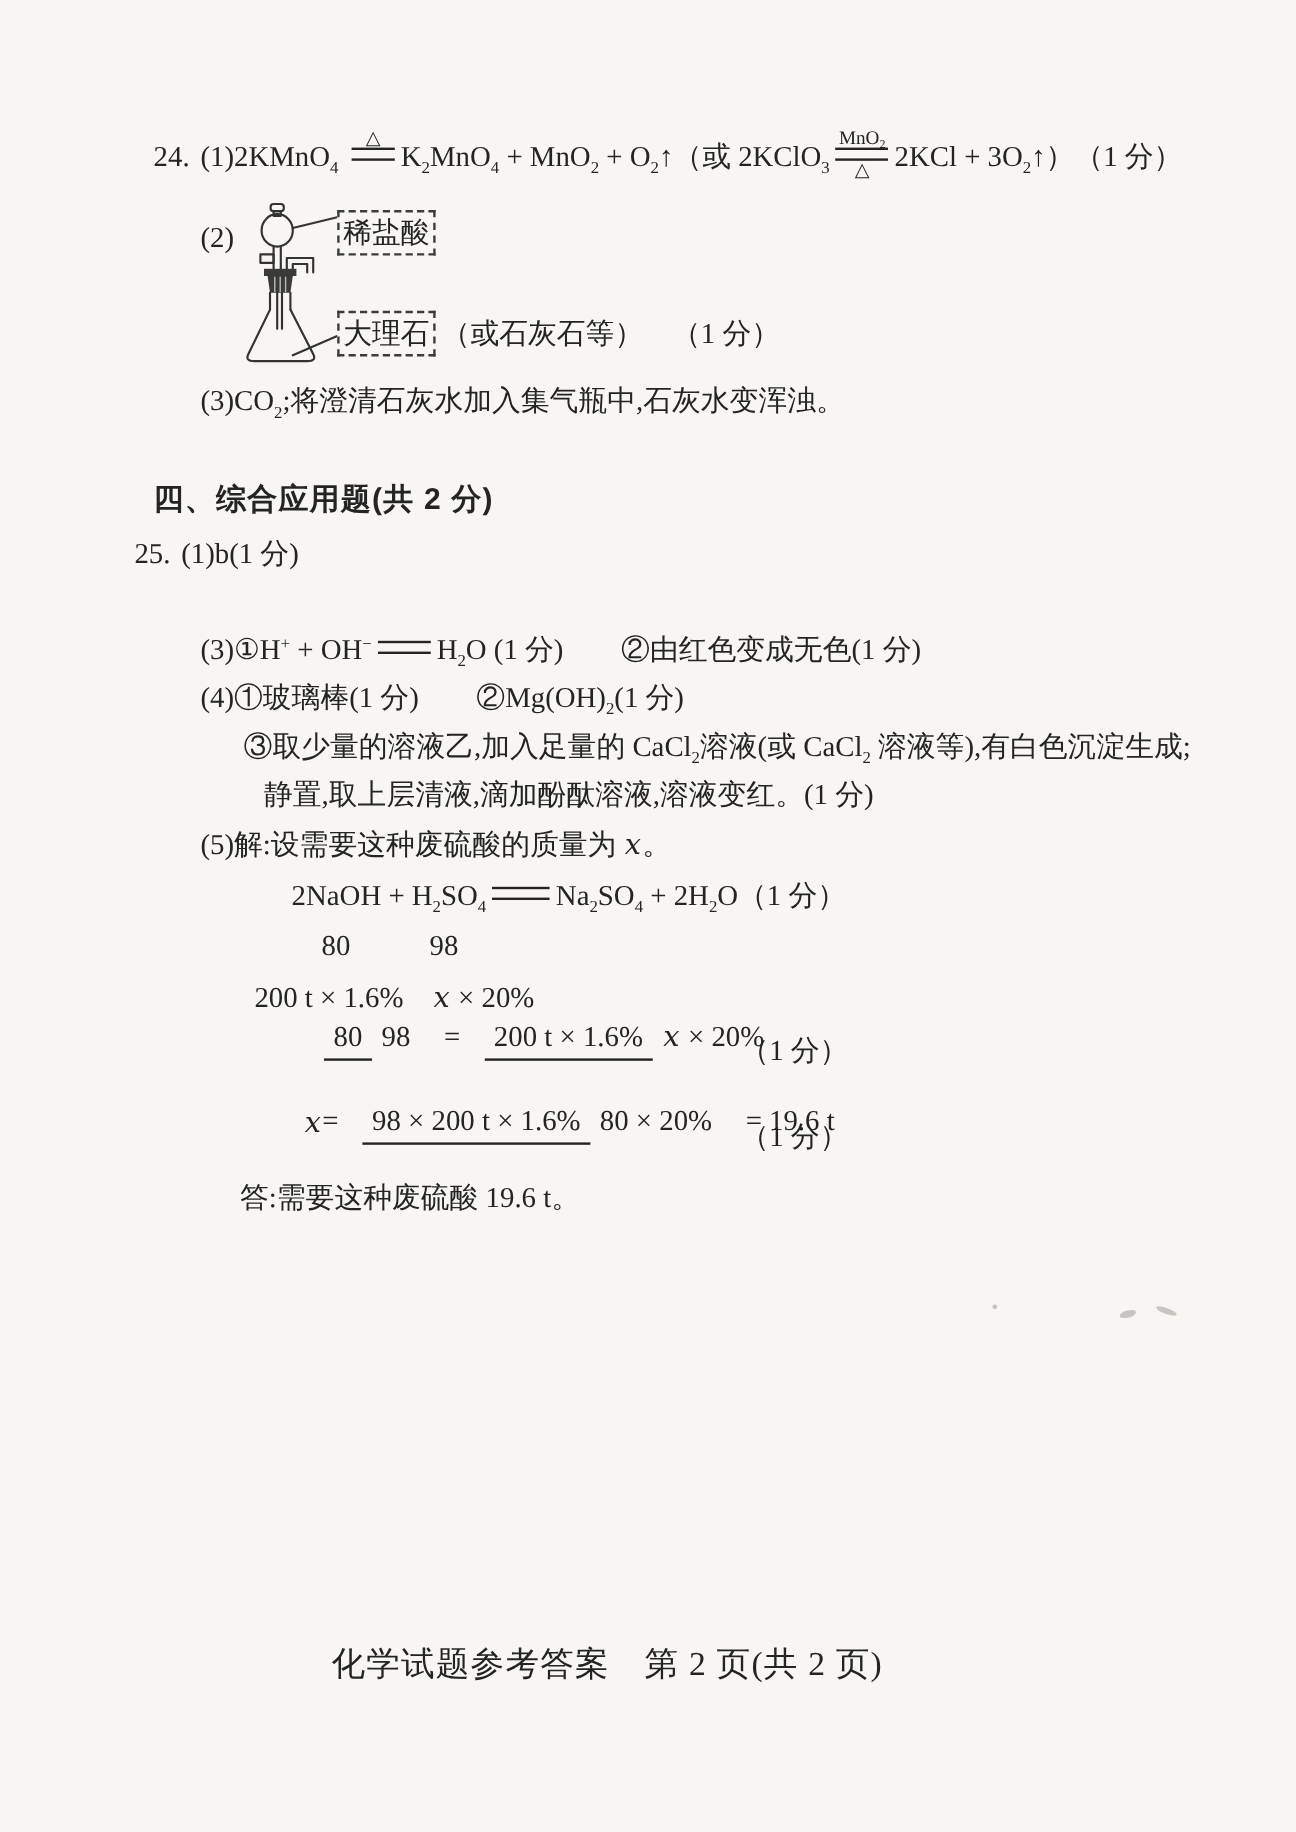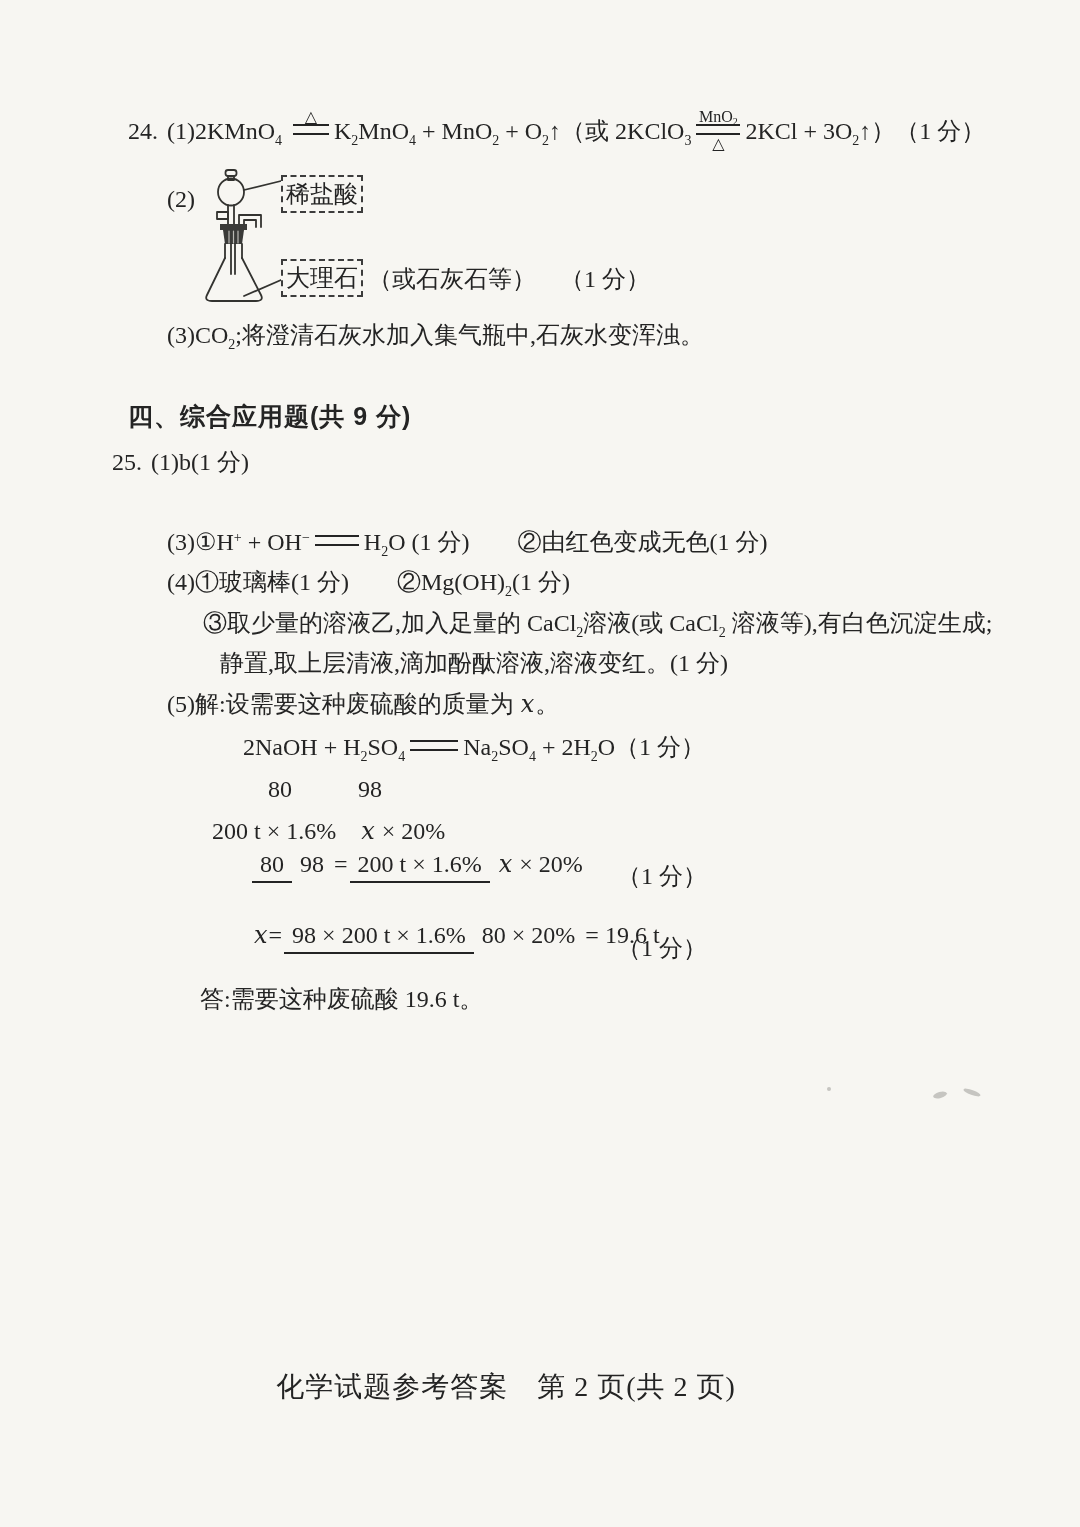--- a/index.html
+++ b/index.html
@@ -25,21 +25,21 @@
     width:40px;height:7px;
     border-top:2px solid #242424;border-bottom:2px solid #242424;
     vertical-align:4px;margin:0 5px;
   }
   .deq .above{position:absolute;left:50%;transform:translateX(-50%);bottom:8px;font-size:16px;line-height:1;white-space:nowrap;}
   .deq .below{position:absolute;left:50%;transform:translateX(-50%);top:10px;font-size:16px;line-height:1;white-space:nowrap;}
   .deq .above sub,.deq .below sub{font-size:10px;vertical-align:-3px;}
   
   .mathline{display:flex;align-items:center;}
   .mathline>span{display:inline-block;}
-  .frac{display:inline-flex;flex-direction:column;align-items:center;margin:0 2px;}
+  .frac{display:inline-flex;flex-direction:column;align-items:center;margin:0 20px;}
   .frac .num{border-bottom:2px solid #242424;padding:0 8px 4px;}
   .frac .den{padding:4px 8px 0;}
   .frac .num,.frac .den{white-space:nowrap;text-align:center;}
   
   .dashed-box{
     position:absolute;width:78px;height:34px;
     border:2px dashed #3c3c3c;
     display:flex;align-items:center;justify-content:center;
     background:#f7f6f2;
   }
@@ -91,21 +91,21 @@
   <div class="dashed-box" style="left:281px;top:175px">
     <span>稀盐酸</span>
   </div>
   <div class="dashed-box" style="left:281px;top:259px">
     <span>大理石</span>
   </div>
   <div class="line" style="left:368px;top:264px">（或石灰石等）　（1 分）</div>
 
   <div class="line" style="left:167px;top:320px"><span>(3)CO</span><sub><span>2</span></sub><span>;将澄清石灰水加入集气瓶中,石灰水变浑浊。</span></div>
 
-  <div class="line heading" style="left:128px;top:401px">四、综合应用题(共 9 分)</div>
+  <div class="line heading" style="left:128px;top:401px">四、综合应用题(共 2 分)</div>
 
   <div class="line" style="left:112px;top:447px">
     <span class="qnum">25.</span><span><span>(1)b(1 分)</span></span>
   </div>
   <div class="line" style="left:167px;top:527px"><span>(3)①H</span><sup><span>+</span></sup><span> + OH</span><sup><span>−</span></sup><span class="deq" style="width: 44px;"></span><span>H</span><sub><span>2</span></sub><span>O (1 分)</span><span>　　②由红色变成无色(1 分)</span></div>
   <div class="line" style="left:167px;top:567px"><span>(4)①玻璃棒(1 分)</span><span>　　②Mg(OH)</span><sub><span>2</span></sub><span>(1 分)</span></div>
   <div class="line" style="left:203px;top:608px"><span>③取少量的溶液乙,加入足量的 CaCl</span><sub><span>2</span></sub><span>溶液(或 CaCl</span><sub><span>2</span></sub><span> 溶液等),有白色沉淀生成;</span></div>
   <div class="line" style="left:220px;top:648px"><span>静置,取上层清液,滴加酚酞溶液,溶液变红。(1 分)</span></div>
   <div class="line" style="left:167px;top:689px"><span>(5)解:设需要这种废硫酸的质量为 </span><span class="it">x</span><span>。</span></div>
 

